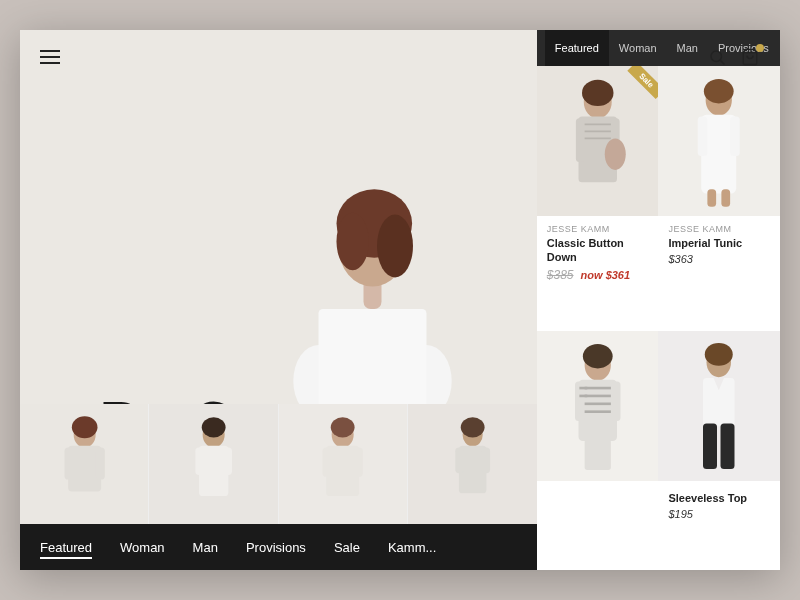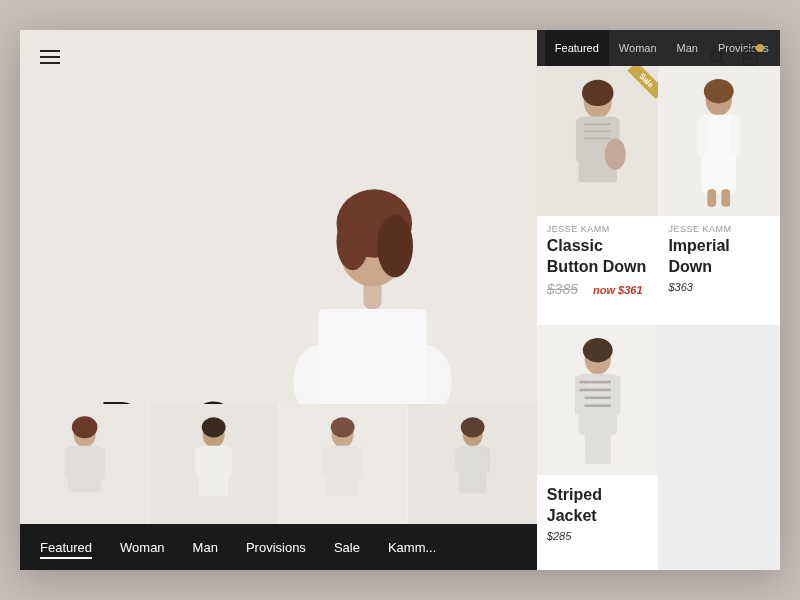--- a/index.html
+++ b/index.html
@@ -221,39 +221,39 @@
     }
 
     .product-brand {
       font-size: 9px;
       color: #999;
       text-transform: uppercase;
       letter-spacing: 0.5px;
     }
 
     .product-name {
-      font-size: 16px;
+      font-size: 11px;
       font-weight: 700;
       color: #222;
       margin-top: 2px;
       line-height: 1.3;
     }
 
     .product-price {
       font-size: 11px;
       color: #333;
       margin-top: 3px;
       font-style: italic;
     }
 
     .product-price .original {
       text-decoration: line-through;
       color: #aaa;
-      margin-right: 12px;
-      font-size: 14px;
+      margin-right: 4px;
+      font-size: 12px;
     }
 
     .product-price .sale-price {
       color: #c0392b;
       font-weight: 600;
     }
 
     
     .bottom-thumbnails {
       position: absolute;
@@ -460,21 +460,21 @@
             <rect x="30" y="50" width="40" height="90" rx="6" fill="#f8f8f8"></rect>
             <rect x="26" y="52" width="11" height="45" rx="4" fill="#f5f5f5"></rect>
             <rect x="63" y="52" width="11" height="45" rx="4" fill="#f5f5f5"></rect>
 
             <rect x="37" y="135" width="10" height="20" rx="4" fill="#c5a080"></rect>
             <rect x="53" y="135" width="10" height="20" rx="4" fill="#c5a080"></rect>
           </svg>
         </div>
         <div class="product-info">
           <div class="product-brand">Jesse Kamm</div>
-          <div class="product-name">Imperial Down</div>
+          <div class="product-name">Imperial Tunic</div>
           <div class="product-price">$363</div>
         </div>
       </div>
 
       <div class="product-card">
         <div class="product-img" style="background:#f2f0ec;">
           <svg viewBox="0 0 100 160" xmlns="http://www.w3.org/2000/svg">
             <rect width="100" height="160" fill="#f2f0ec"></rect>
             <ellipse cx="50" cy="33" rx="15" ry="18" fill="#c9a88e"></ellipse>
             <ellipse cx="50" cy="23" rx="17" ry="14" fill="#4a3828"></ellipse>
@@ -486,24 +486,40 @@
             <rect x="29" y="76" width="42" height="3" fill="#b0aeaa"></rect>
             <rect x="29" y="85" width="42" height="3" fill="#b0aeaa"></rect>
             <rect x="24" y="52" width="11" height="45" rx="4" fill="#e0deda"></rect>
             <rect x="29" y="58" width="9" height="3" fill="#b0aeaa"></rect>
             <rect x="29" y="67" width="9" height="3" fill="#b0aeaa"></rect>
             <rect x="65" y="52" width="11" height="45" rx="4" fill="#e0deda"></rect>
 
             <rect x="35" y="118" width="30" height="35" rx="3" fill="#e0deda"></rect>
           </svg>
         </div>
+      </div>
+
+      <div class="product-card">
+        <div class="product-img" style="background:#eeecec;">
+          <svg viewBox="0 0 100 160" xmlns="http://www.w3.org/2000/svg">
+            <rect width="100" height="160" fill="#eeecec"></rect>
+            <ellipse cx="50" cy="30" rx="14" ry="17" fill="#c0a080"></ellipse>
+            <ellipse cx="50" cy="21" rx="16" ry="13" fill="#6a4828"></ellipse>
+
+            <rect x="32" y="48" width="36" height="55" rx="4" fill="#f5f5f5"></rect>
+
+            <polygon points="44,48 56,48 50,62" fill="#eeecec"></polygon>
+
+            <rect x="32" y="100" width="16" height="52" rx="4" fill="#2a2a2a"></rect>
+            <rect x="52" y="100" width="16" height="52" rx="4" fill="#2a2a2a"></rect>
+          </svg>
+        </div>
         <div class="product-info">
           <div class="product-brand"></div>
-          <div class="product-name">Striped Jacket</div>
-          <div class="product-price">$285</div>
-        </div>
-      </div>
-
+          <div class="product-name">Sleeveless Top</div>
+          <div class="product-price">$195</div>
+        </div>
+      </div>
 
     </div>
   </div>
 
 </div>
 
 </body></html>

